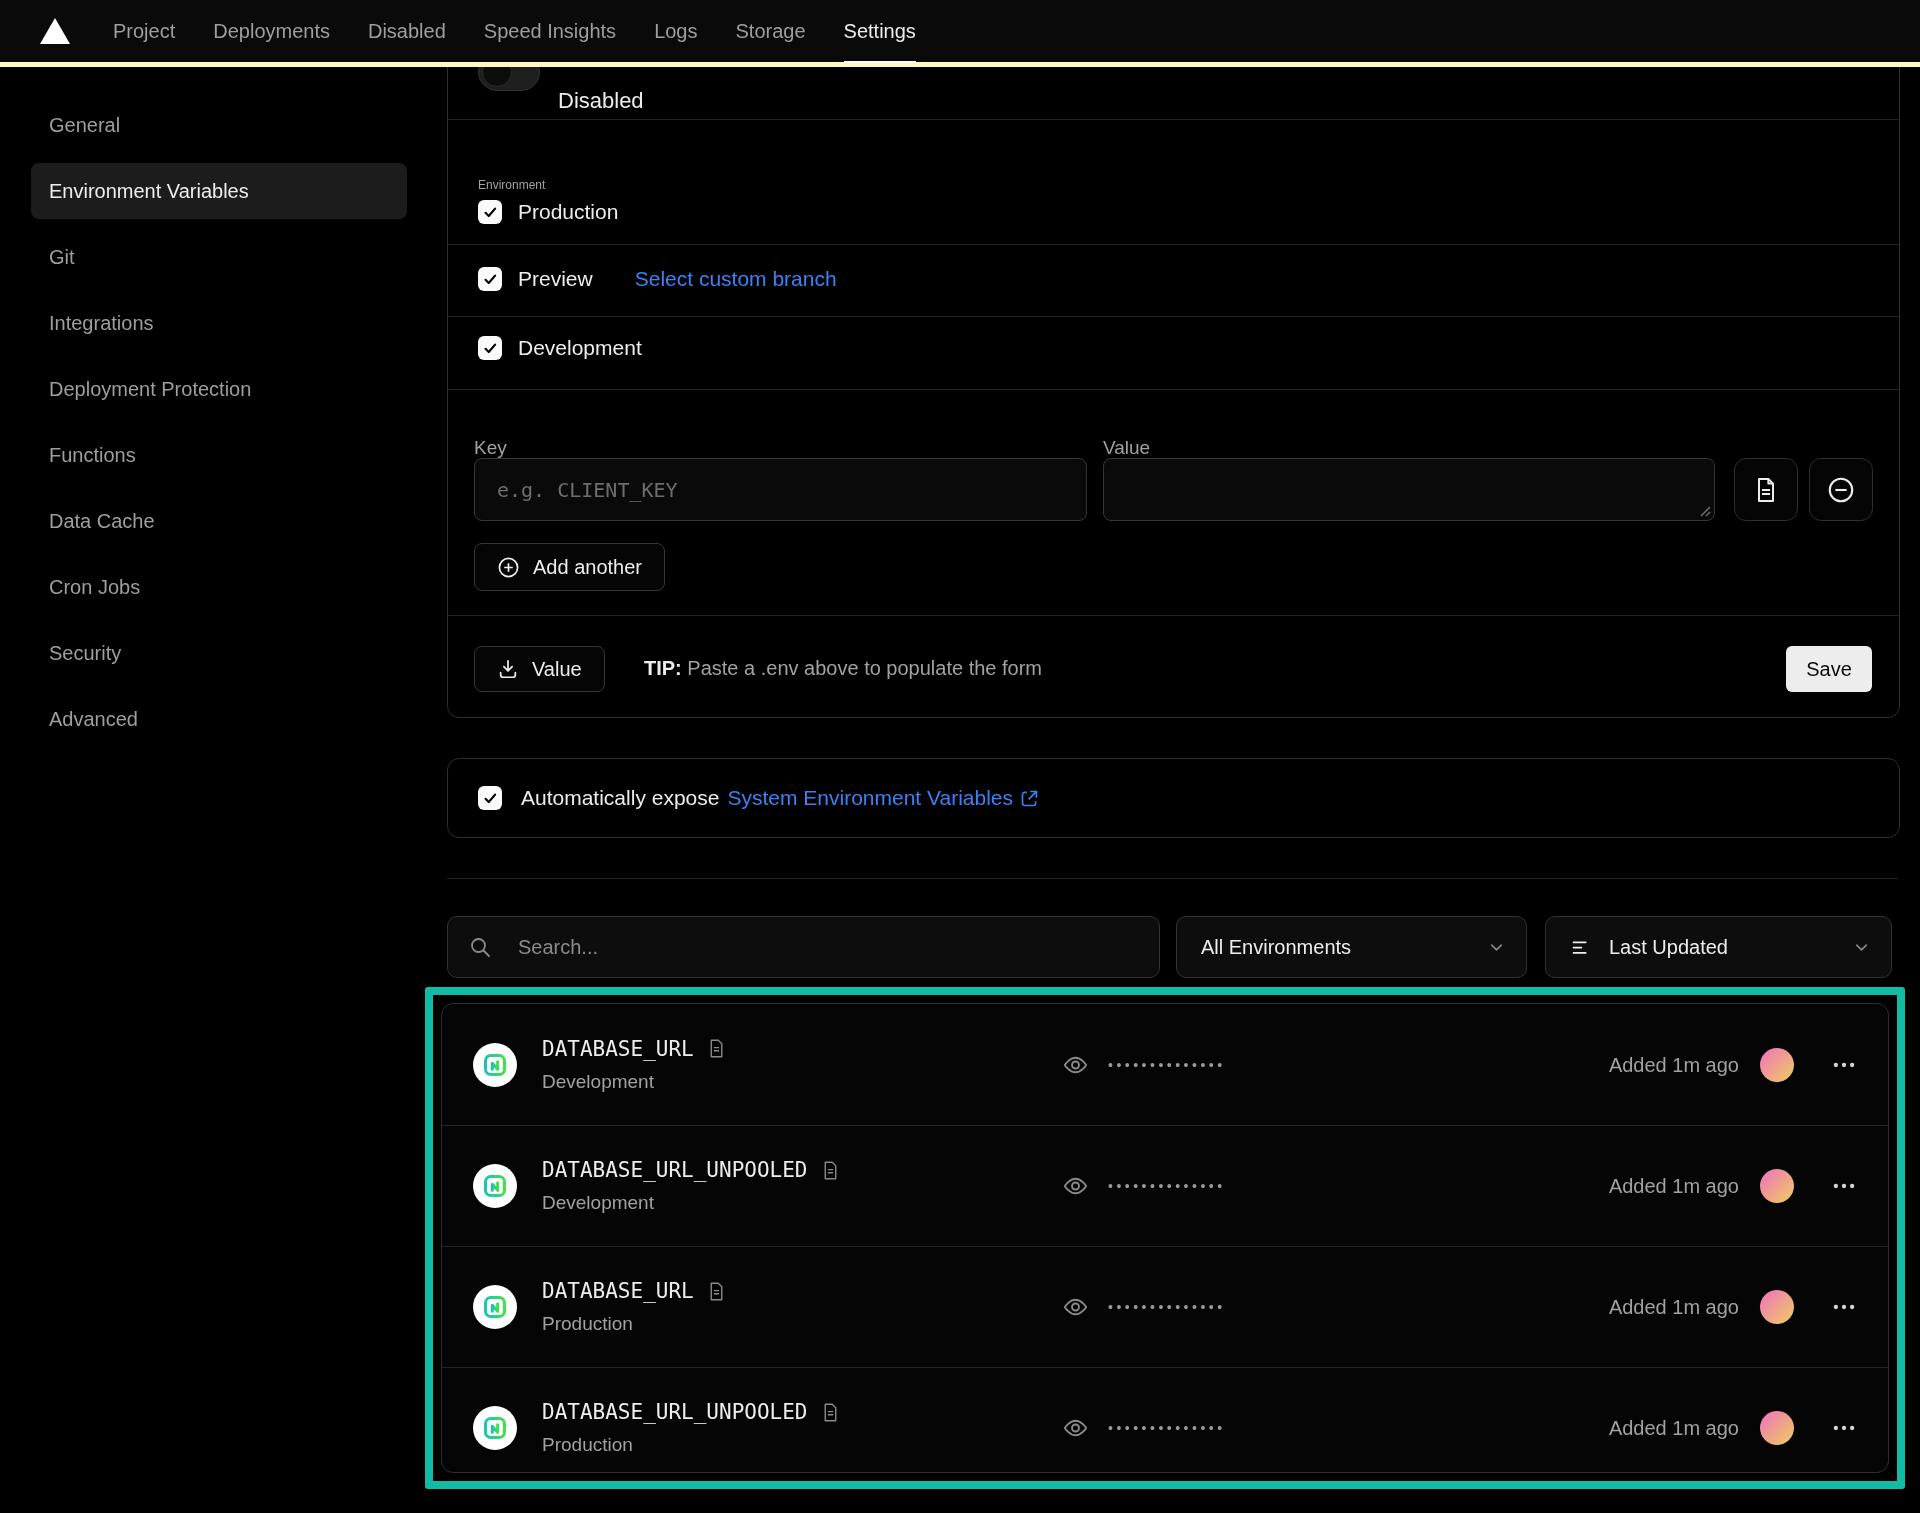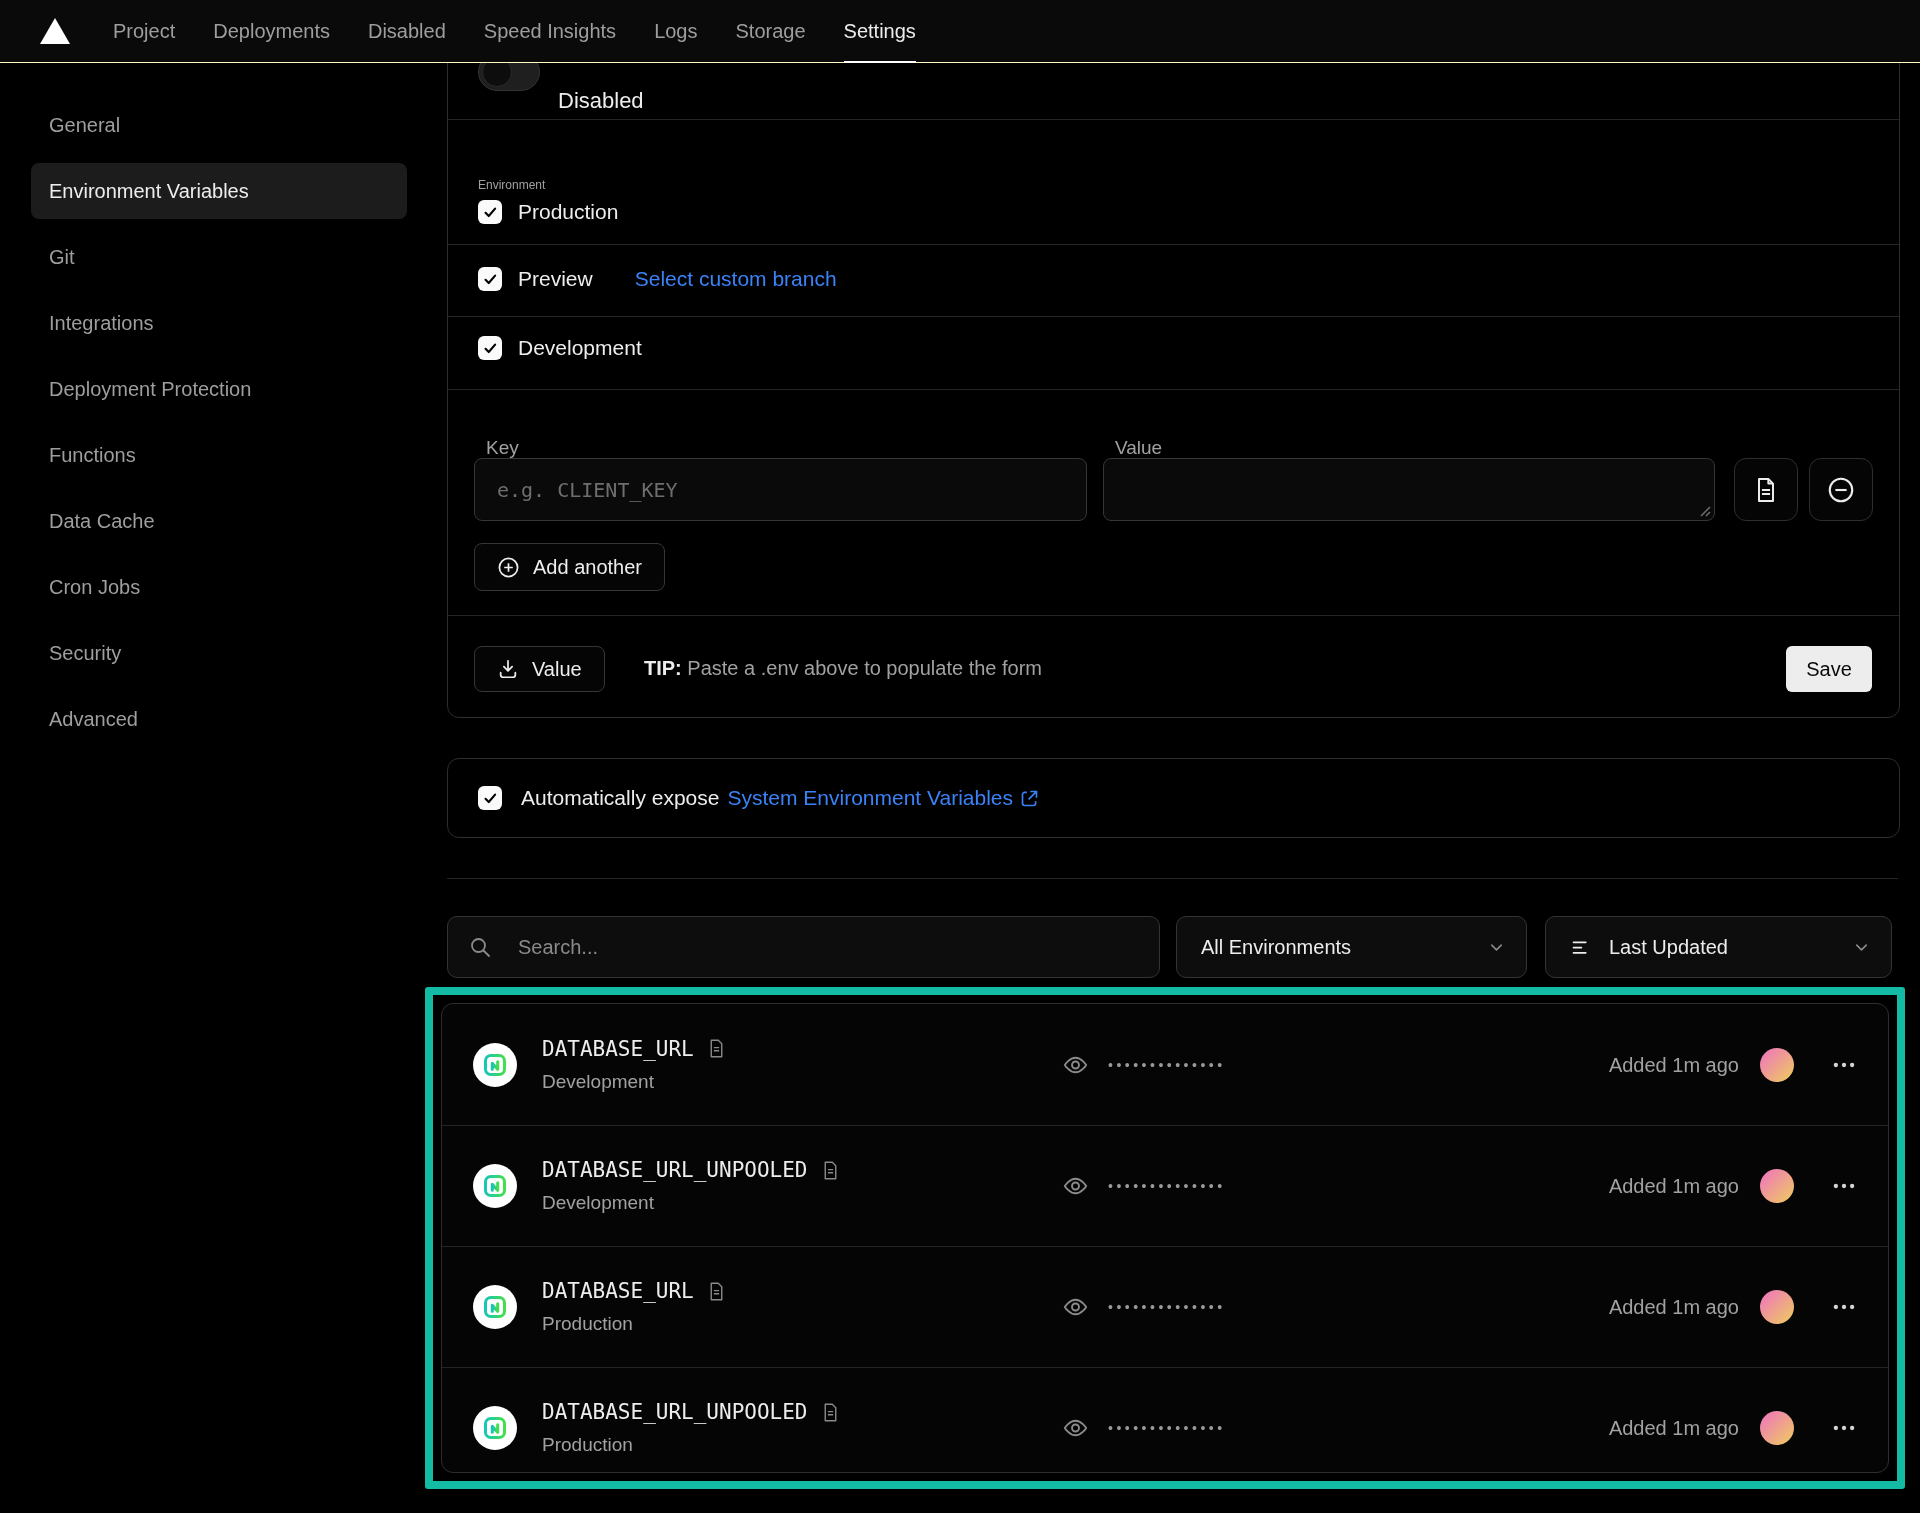--- a/index.html
+++ b/index.html
@@ -1,21 +1,21 @@
 <!DOCTYPE html>
 <html><head>
 <meta charset="utf-8">
 <style>
   html,body{margin:0;padding:0;background:#000;}
   .screen{position:relative;width:1920px;height:1513px;background:#000;overflow:hidden;
           font-family:"Liberation Sans","DejaVu Sans",sans-serif;color:#ededed;}
 
   
   .nav{position:absolute;top:0;left:0;right:0;height:62px;background:#0a0a0a;
-       border-bottom:1px solid #fef9c3;display:flex;align-items:center;z-index:30;padding-left:40px;}
+       border-bottom:5px solid #fef9c3;display:flex;align-items:center;z-index:30;padding-left:40px;}
   .logo{width:0;height:0;border-left:15px solid transparent;border-right:15px solid transparent;
         border-bottom:26px solid #fff;margin-right:24px;cursor:pointer;}
   .nav-item{position:relative;height:100%;display:flex;align-items:center;padding:0 19px;
             font-size:20px;color:#9e9e9e;cursor:pointer;white-space:nowrap;}
   .nav-item.active{color:#ededed;}
   .nav-item.active::after{content:"";position:absolute;left:19px;right:19px;bottom:-1px;height:2px;background:#fff;}
 
   
   .sidebar{position:absolute;left:31px;top:97px;width:376px;}
   .side-item{height:56px;margin-bottom:10px;display:flex;align-items:center;padding:0 18px;
@@ -36,21 +36,21 @@
 
   .section-label{position:absolute;left:30px;top:147px;font-size:12px;color:#a1a1a1;}
 
   .check-row{position:absolute;left:30px;display:flex;align-items:center;gap:16px;}
   .checkbox{width:24px;height:24px;border-radius:6px;background:#fafafa;display:flex;align-items:center;
             justify-content:center;cursor:pointer;flex:none;}
   .check-label{font-size:21px;color:#ededed;}
   .blue-link{color:#3b82f6;font-size:21px;cursor:pointer;margin-left:26px;}
 
   
-  .field-label{position:absolute;top:406px;font-size:19px;color:#a1a1a1;margin-left:12px;}
+  .field-label{position:absolute;top:406px;font-size:19px;color:#a1a1a1;}
   .input{position:absolute;top:427px;height:63px;background:#0a0a0a;border:1px solid #363636;border-radius:8px;
          box-sizing:border-box;color:#ededed;font-size:20px;padding:0 22px;outline:none;}
   .input.key{left:26px;width:613px;font-family:"DejaVu Sans Mono","Liberation Mono",monospace;}
   .input.key::placeholder{color:#6e6e6e;}
   .value-area{position:absolute;left:655px;top:427px;width:612px;height:63px;background:#0a0a0a;
               border:1px solid #363636;border-radius:8px;box-sizing:border-box;resize:none;outline:none;}
   .resize-corner{position:absolute;left:1249px;top:472px;pointer-events:none;}
   .icon-btn{position:absolute;top:427px;width:64px;height:63px;background:#050505;border:1px solid #2e2e2e;
             border-radius:12px;box-sizing:border-box;display:flex;align-items:center;justify-content:center;cursor:pointer;}
   .btn{display:flex;align-items:center;gap:13px;background:#050505;border:1px solid #363636;border-radius:8px;

